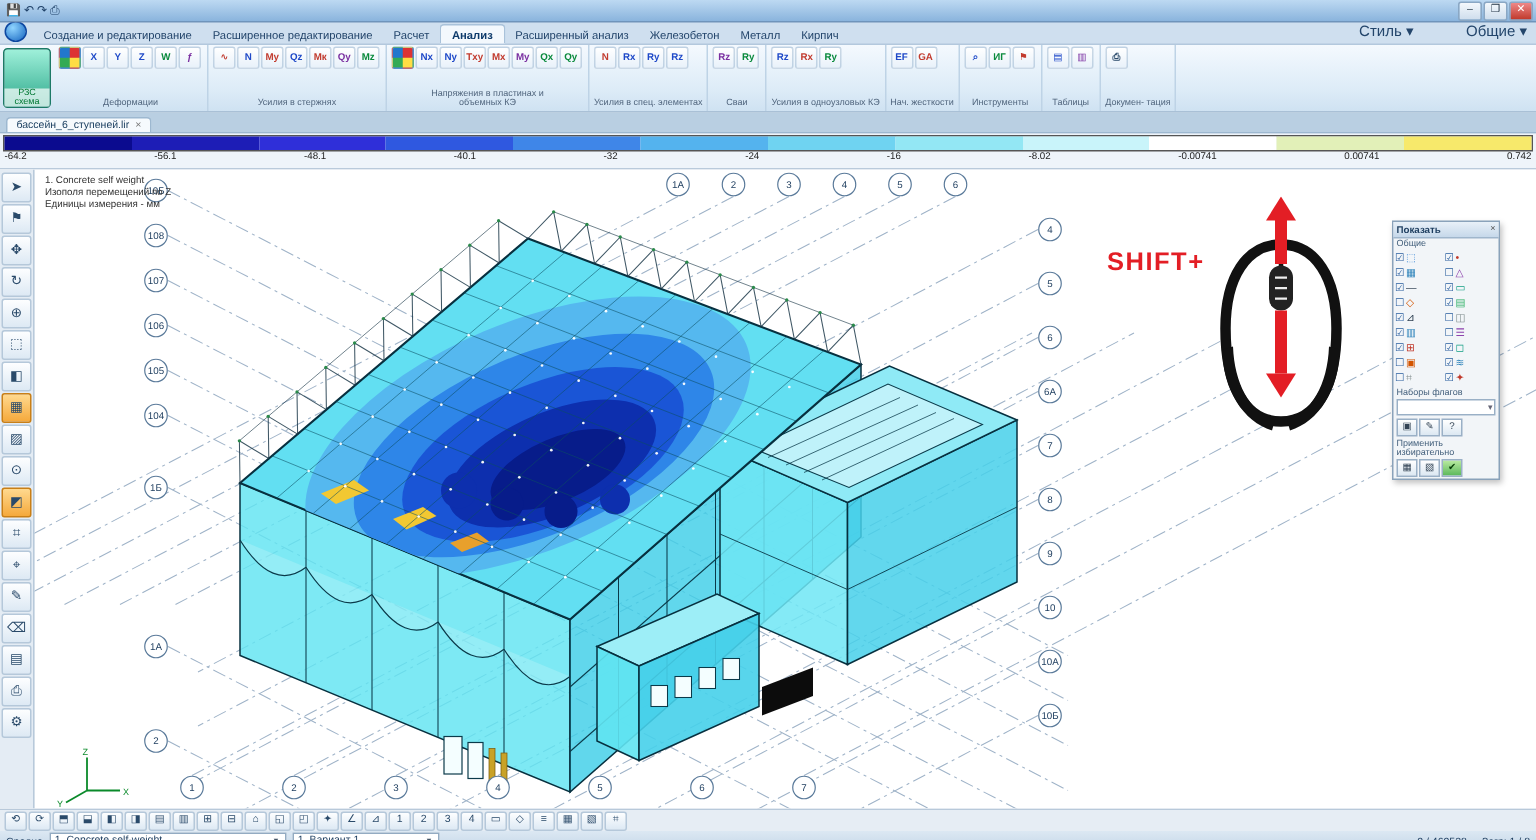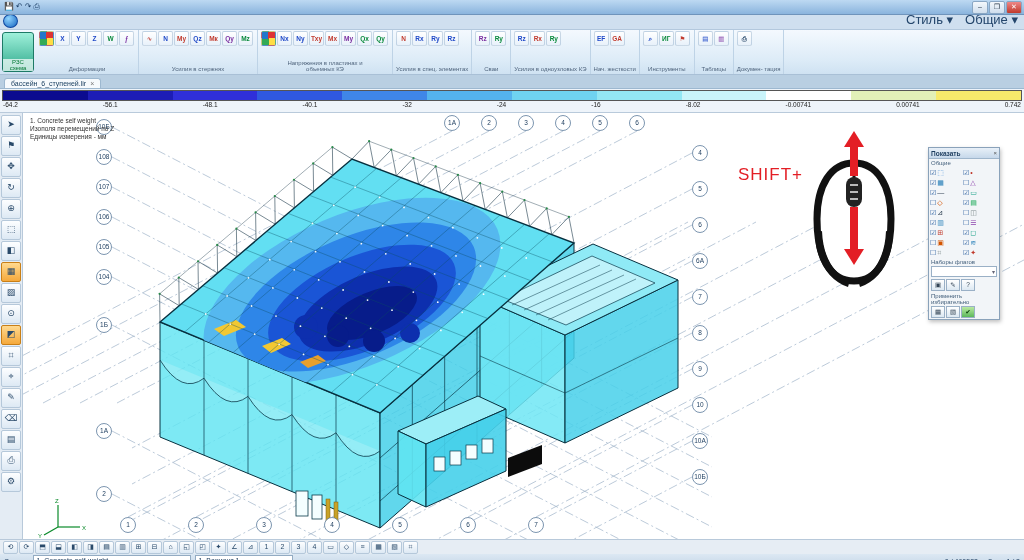--- a/index.html
+++ b/index.html
@@ -15,21 +15,21 @@
   .winbtn{width:14px;height:11px;font-size:7px;line-height:10px;text-align:center;color:#234;
           background:linear-gradient(#f4f8fc,#cfdeed);border:1px solid #8aa7c4;border-radius:2px;}
   .winbtn.close{background:linear-gradient(#e88,#c0392b);color:#fff;}
   
   .tabsrow{height:14px;background:#cfdfef;display:flex;align-items:flex-end;border-bottom:1px solid #b3c8dd;}
   .appbtn{width:13px;height:12px;border-radius:50%;background:radial-gradient(circle at 35% 30%,#8fd4ff,#1565c0);
           margin:0 4px 1px 3px;border:1px solid #0d47a1;}
   .rtab{font-size:7.5px;color:#23456b;padding:2px 7px 1px;border-radius:3px 3px 0 0;white-space:nowrap;}
   .rtab.active{background:#f3f8fd;border:1px solid #a9c2da;border-bottom:none;font-weight:bold;color:#0d3a6b;}
   .tabspacer{flex:1;}
-  .rmenu{font-size:13px;color:#23456b;padding:2px 6px;white-space:nowrap;}
+  .rmenu{font-size:10px;color:#23456b;padding:2px 6px;white-space:nowrap;margin-left:23px;}
   
   .ribbon{height:44px;background:linear-gradient(#f4f9fe,#dcebf7 70%,#cfe2f2);display:flex;align-items:stretch;
           border-bottom:1px solid #a9c0d6;overflow:hidden;}
   .modebtn{width:30px;margin:2px 2px;border:1px solid #1d7a66;border-radius:3px;
            background:linear-gradient(#9ff0da,#2fa98c);display:flex;align-items:flex-end;justify-content:center;}
   .modebtn span{font-size:6px;color:#073;background:rgba(255,255,255,.7);width:100%;text-align:center;}
   .rgroup{display:flex;flex-direction:column;border-right:1px solid #bed3e6;padding:1px 3px 0;}
   .ricons{display:flex;flex-direction:column;flex-wrap:wrap;height:28px;align-content:flex-start;}
   .ritile{width:13px;height:13px;margin:0 1px 1px 0;font-size:6.5px;font-weight:bold;line-height:13px;text-align:center;
           border:1px solid rgba(140,170,200,.45);border-radius:2px;background:linear-gradient(#fff,#e8f1fa);}
@@ -42,21 +42,21 @@
   .doctab .x{color:#777;font-size:7px;}
   
   .legend{height:21px;background:#eef4fa;border-bottom:1px solid #b9cadb;padding:1px 2px;}
   .lbar{display:flex;height:9px;border:1px solid #555;}
   .lbar span{flex:1;}
   .lticks{display:flex;justify-content:space-between;font-size:6.5px;color:#222;padding:0 1px;}
   
   .canvas{position:relative;height:426px;background:#fff;overflow:hidden;}
   #scene{position:absolute;left:0;top:0;}
   .infotext{position:absolute;left:30px;top:4px;font-size:6.5px;color:#333;line-height:1.25;z-index:2;}
-  .shift{position:absolute;left:738px;top:52px;font-size:17px;font-weight:normal;color:#e31e25;z-index:3;
+  .shift{position:absolute;left:738px;top:52px;font-size:17px;font-weight:bold;color:#e31e25;z-index:3;
          font-family:"Liberation Sans",sans-serif;letter-spacing:1px;text-align:right;}
   .mousewrap{position:absolute;left:798px;top:18px;z-index:3;}
   
   .ltool{position:absolute;left:0;top:0;bottom:0;width:22px;background:#e4ecf4;border-right:1px solid #b8c9da;
          display:flex;flex-direction:column;align-items:center;padding-top:2px;gap:1px;z-index:4;}
   .ltbtn{width:18px;height:18px;font-size:9px;line-height:17px;text-align:center;color:#2a4a6a;
          background:linear-gradient(#fdfeff,#dde9f4);border:1px solid #b5c8da;border-radius:2px;}
   .ltbtn.active{background:linear-gradient(#ffd98f,#f5a93c);border-color:#c97f16;}
   
   .panel{position:absolute;right:24px;top:34px;width:70px;background:#f2f5f8;border:1px solid #8aa2ba;
@@ -98,20 +98,30 @@
     </div>
   <div class="winbtns">
     <div class="winbtn">–</div>
     <div class="winbtn">❐</div>
     <div class="winbtn close">✕</div>
   </div>
 </div>
 
 <div class="tabsrow">
   <div class="appbtn"></div>
+  <div id="ribbon-tabs" style="display:flex;align-items:flex-end;">
+      <div class="rtab">Создание и редактирование</div>
+      <div class="rtab">Расширенное редактирование</div>
+      <div class="rtab">Расчет</div>
+      <div class="rtab active">Анализ</div>
+      <div class="rtab">Расширенный анализ</div>
+      <div class="rtab">Железобетон</div>
+      <div class="rtab">Металл</div>
+      <div class="rtab">Кирпич</div>
+    </div>
   <div class="tabspacer"></div>
   <div id="ribbon-right-menus" style="display:flex;">
       <div class="rmenu">Стиль ▾</div>
       <div class="rmenu">Общие ▾</div>
     </div>
 </div>
 
 <div class="ribbon">
   <div class="modebtn">
     <span>РЗС схема</span>

